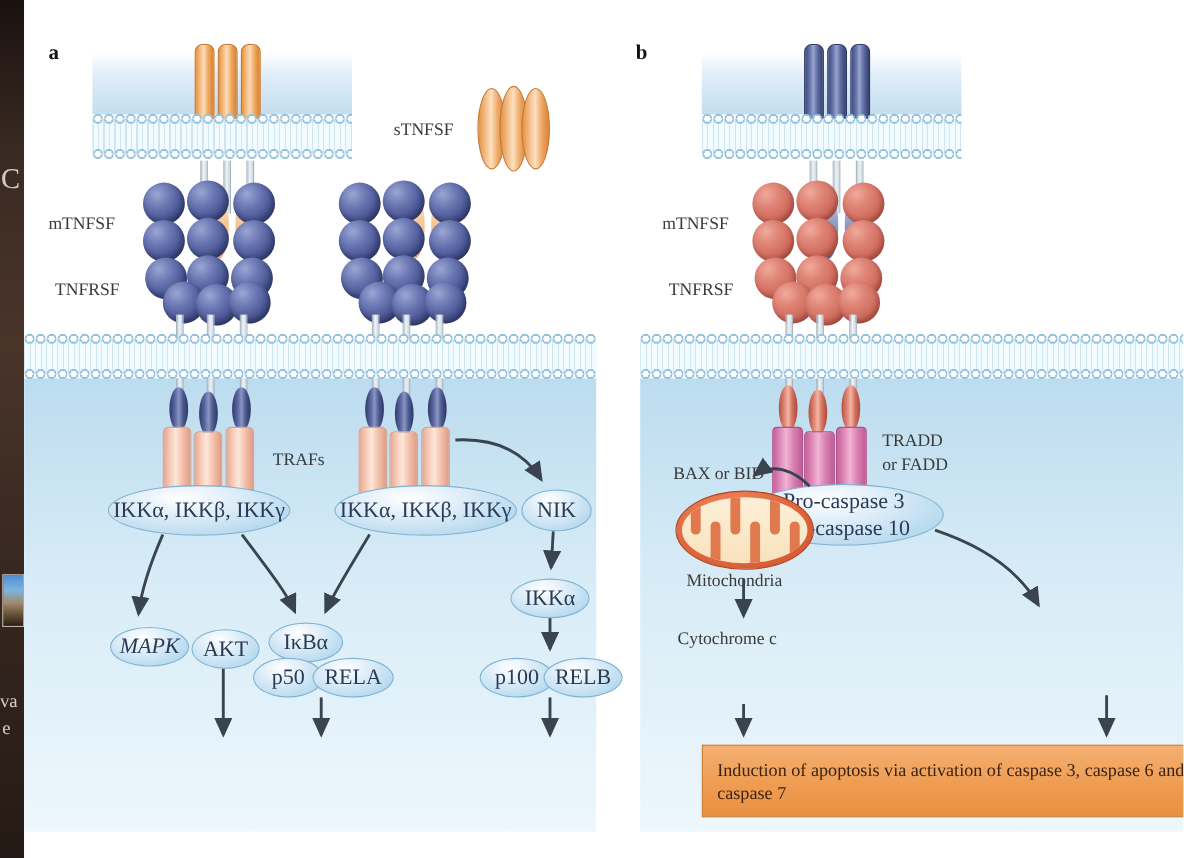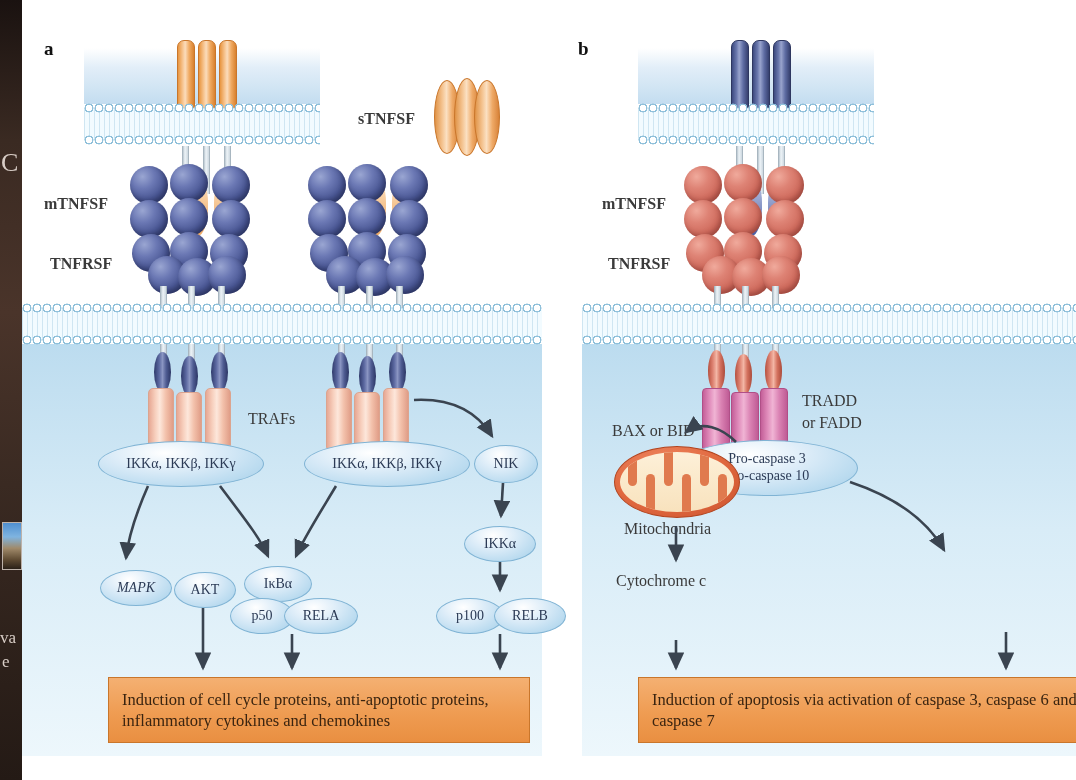--- a/index.html
+++ b/index.html
@@ -76,28 +76,28 @@
   .traf{position:absolute;border-radius:5px 5px 3px 3px;
     background:linear-gradient(90deg,#e7a894 0%,#f7cfbd 26%,#fde7db 45%,#f3c1ab 70%,#e09d87 100%);
     border:1px solid #dba48f;}
   .tradd{position:absolute;border-radius:4px;
     background:linear-gradient(90deg,#c45f99 0%,#e08cbb 25%,#f0b4d4 45%,#da82b3 70%,#bf5b95 100%);
     border:1px solid #b04f87;}
 
   
   .lbl{position:absolute;color:#3a3a3a;font-family:"Liberation Serif",serif;
     font-size:16px;white-space:nowrap;}
-  .lbl.b{font-weight:700;}
+  .lbl.b{font-weight:400;}
 
   
   .node{position:absolute;border-radius:50%;
     background:radial-gradient(ellipse at 40% 25%,#ffffff 0%,#dcecf8 38%,#bcdcf0 72%,#a4cde6 100%);
     border:1.4px solid #7fb3d4;
     display:flex;align-items:center;justify-content:center;
-    color:#2b3a55;font-family:"Liberation Serif",serif;font-size:14px;
+    color:#2b3a55;font-family:"Liberation Serif",serif;font-size:20px;
     text-align:center;line-height:1.12;white-space:nowrap;}
   .node.two{line-height:1.2;}
 
   
   .obox{position:absolute;
     background:linear-gradient(180deg,#f4b072 0%,#ef9c52 55%,#e98f41 100%);
     border:1px solid #c9762b;
     color:#3a2410;font-family:"Liberation Serif",serif;font-size:16.5px;
     line-height:1.28;padding:11px 13px;box-sizing:border-box;}
 
@@ -233,21 +233,20 @@
     <div class="node" style="left:152px;top:572px;width:60px;height:34px;">AKT</div>
 
     <div class="node" style="left:222px;top:566px;width:66px;height:34px;">IκBα</div>
     <div class="node" style="left:208px;top:598px;width:62px;height:34px;">p50</div>
     <div class="node" style="left:262px;top:598px;width:72px;height:34px;">RELA</div>
 
     <div class="node" style="left:442px;top:526px;width:70px;height:34px;">IKKα</div>
     <div class="node" style="left:414px;top:598px;width:66px;height:34px;">p100</div>
     <div class="node" style="left:472px;top:598px;width:70px;height:34px;">RELB</div>
 
-    <div class="obox" style="left:86px;top:677px;width:422px;height:66px;">Induction of cell cycle proteins, anti-apoptotic proteins, inflammatory cytokines and chemokines</div>
 
     <div class="extra" style="left:616px;top:48px;width:236px;height:56px;"></div>
 
     <div class="cyl blue" style="left:709px;top:40px;width:16px;height:68px;"></div>
     <div class="cyl blue" style="left:730px;top:40px;width:16px;height:68px;"></div>
     <div class="cyl blue" style="left:751px;top:40px;width:16px;height:68px;"></div>
 
     <div class="memb" style="left:616px;top:100px;width:236px;">
       <div class="tails"></div>
       <div class="heads top"></div>

